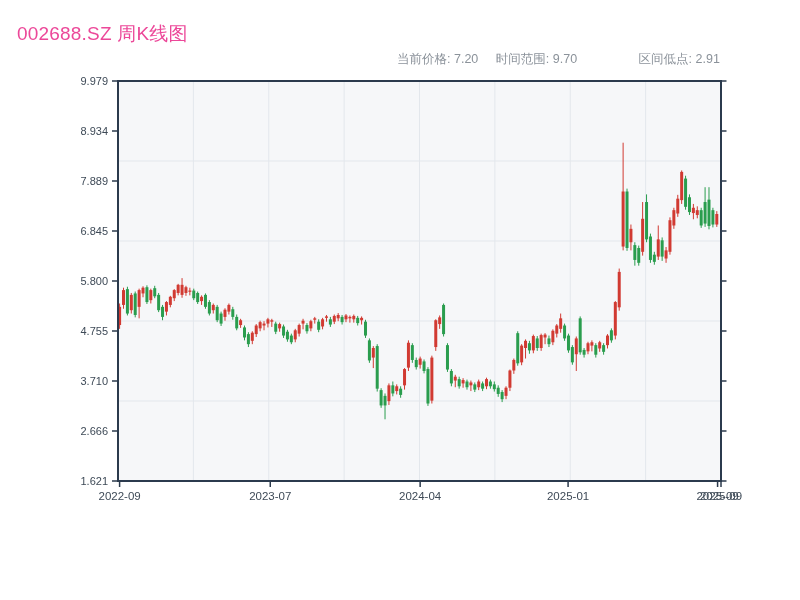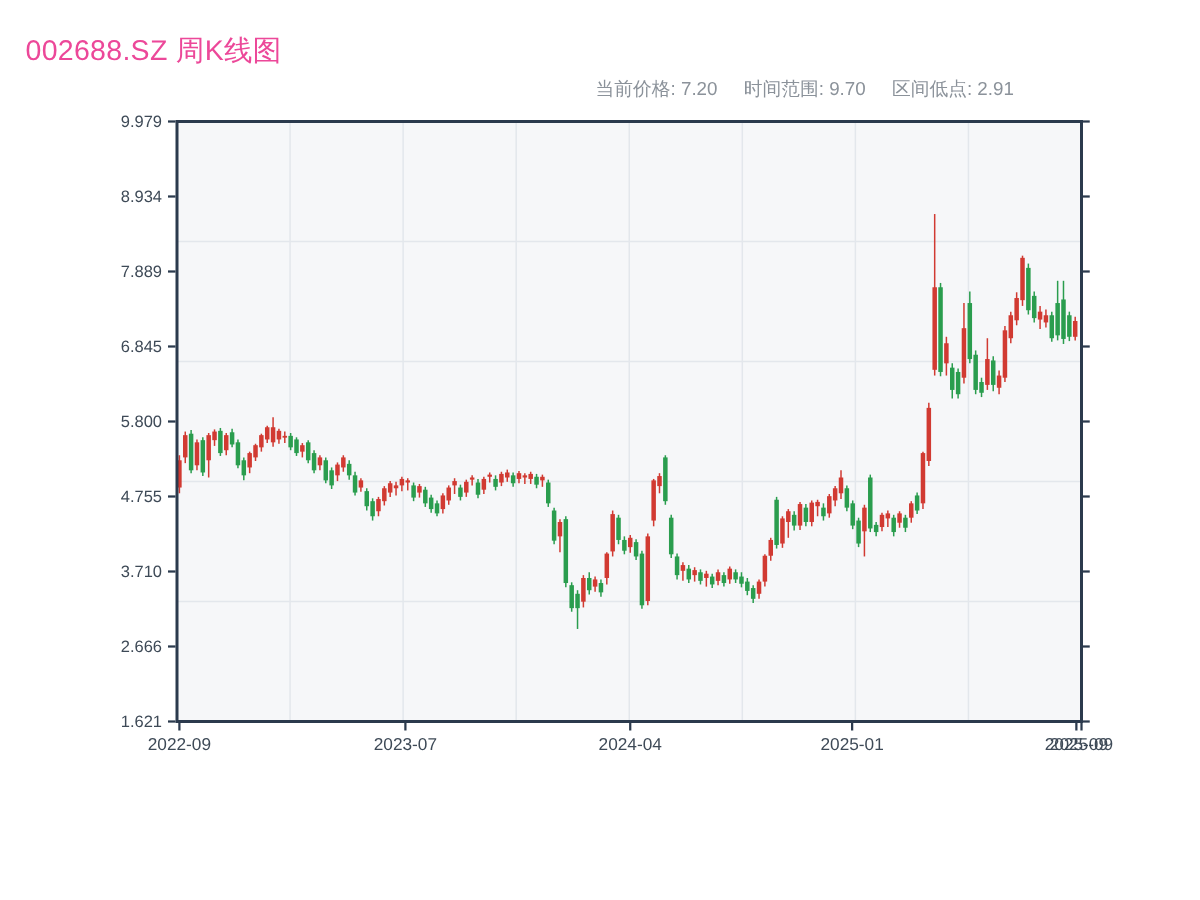--- a/index.html
+++ b/index.html
@@ -11,21 +11,21 @@
     position:absolute;left:17px;top:21px;font-size:19px;font-weight:500;
     color:#ec4899;letter-spacing:.2px;white-space:nowrap;
   }
   .chart-subtitle{
     position:absolute;left:17px;top:51px;font-size:12.5px;color:#8b929a;white-space:nowrap;
   }
   .chart-stats{
     position:absolute;left:397px;top:51px;font-size:12.5px;color:#8b929a;white-space:nowrap;
   }
   .chart-stats .stat{margin-right:14px;text-align:center;}
-  .chart-stats .stat:last-child{margin-right:0;}
+  .chart-stats .stat:last-child{margin-right:0;margin-left:44px;}
   svg.kchart{position:absolute;left:0;top:0;}
   svg.kchart text{font-family:"Liberation Sans","DejaVu Sans",sans-serif;fill:#3e4a57;}
   svg.kchart .ytick-label{font-size:11px;}
   svg.kchart .xtick-label{font-size:11.5px;}
 </style>
 </head>
 <body>
 
 <div class="screen">
   <div class="chart-title">002688.SZ 周K线图</div>

